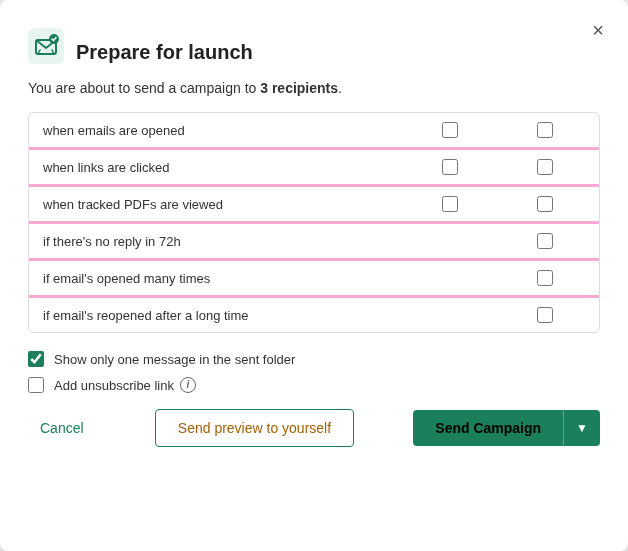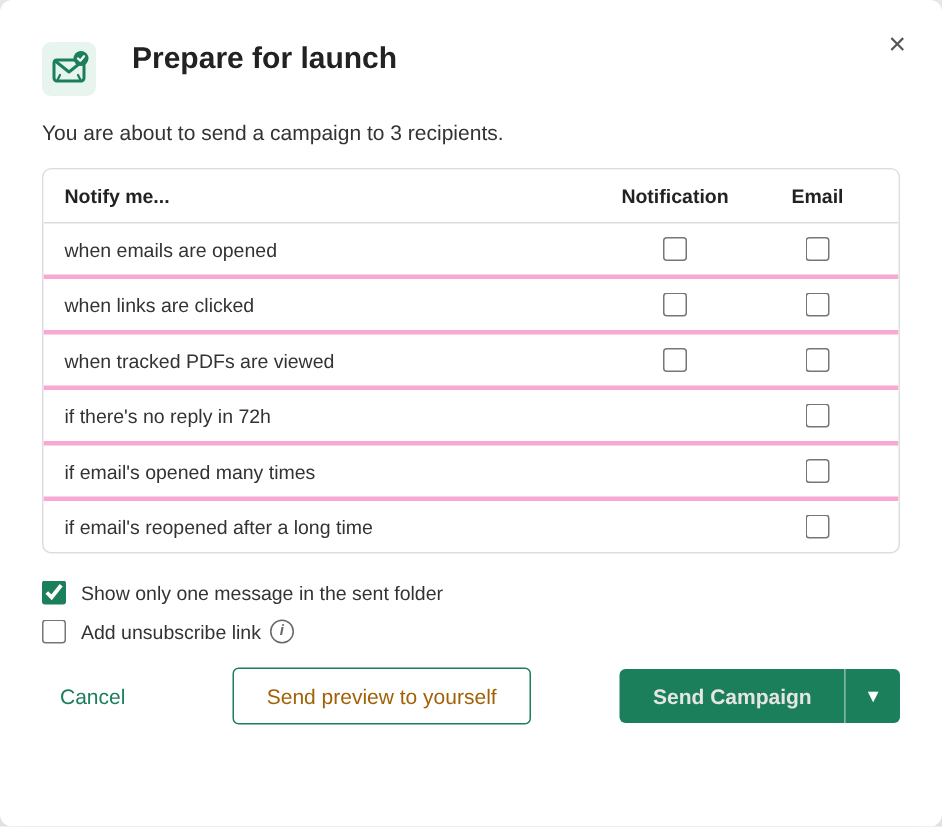--- a/index.html
+++ b/index.html
@@ -15,23 +15,22 @@
       background: #fff;
       border-radius: 8px;
       box-shadow: 0 4px 24px rgba(0,0,0,0.18);
       width: 628px;
       min-height: 551px;
       padding: 28px 28px 24px 28px;
       position: relative;
     }
     .dialog-header {
       display: flex;
-      align-items: flex-start;
+      align-items: flex-end;
       margin-bottom: 16px;
-      gap: 12px;
     }
     .dialog-logo {
       width: 36px;
       height: 36px;
       margin-right: 12px;
       flex-shrink: 0;
     }
     .dialog-title {
       font-size: 20px;
       font-weight: 600;
@@ -47,21 +46,21 @@
       cursor: pointer;
       color: #555;
       line-height: 1;
       padding: 4px;
     }
     .subtitle {
       font-size: 14px;
       color: #333;
       margin-bottom: 16px;
     }
-    .subtitle strong { font-weight: 400; }
+    .subtitle strong { font-weight: 700; }
     .section-label {
       font-size: 13px;
       color: #333;
       margin-bottom: 8px;
     }
     .notify-table {
       border: 1px solid #ddd;
       border-radius: 6px;
       overflow: hidden;
       margin-bottom: 18px;
@@ -172,21 +171,21 @@
       padding: 10px 22px;
       border-radius: 4px;
     }
     .btn-send-group {
       display: flex;
       align-items: stretch;
     }
     .btn-send {
       background: #1a7f5a;
       border: none;
-      color: #e5e5e5;
+      color: #000000;
       font-size: 14px;
       font-weight: 600;
       cursor: pointer;
       padding: 10px 22px;
       border-radius: 4px 0 0 4px;
     }
     .btn-send-caret {
       background: #1a7f5a;
       border: none;
       border-left: 1px solid rgba(255,255,255,0.3);
@@ -215,25 +214,20 @@
     </svg>
     <span class="dialog-title">Prepare for launch</span>
   </div>
 
   <p class="subtitle">
     <span>You are about to send a campaign to </span><strong>3 recipients</strong><span>.</span>
   </p>
 
 
   <div class="notify-table">
-    <div class="notify-table-header">
-      <span class="col-label">Notify me...</span>
-      <span class="col-notification">Notification</span>
-      <span class="col-email">Email</span>
-    </div>
 
     <div class="notify-row">
       <span class="row-text">when emails are opened</span>
       <div class="col-notification">
           <input type="checkbox" style="">
         </div>
       <div class="col-email">
           <input type="checkbox" style="">
         </div>
     </div>

